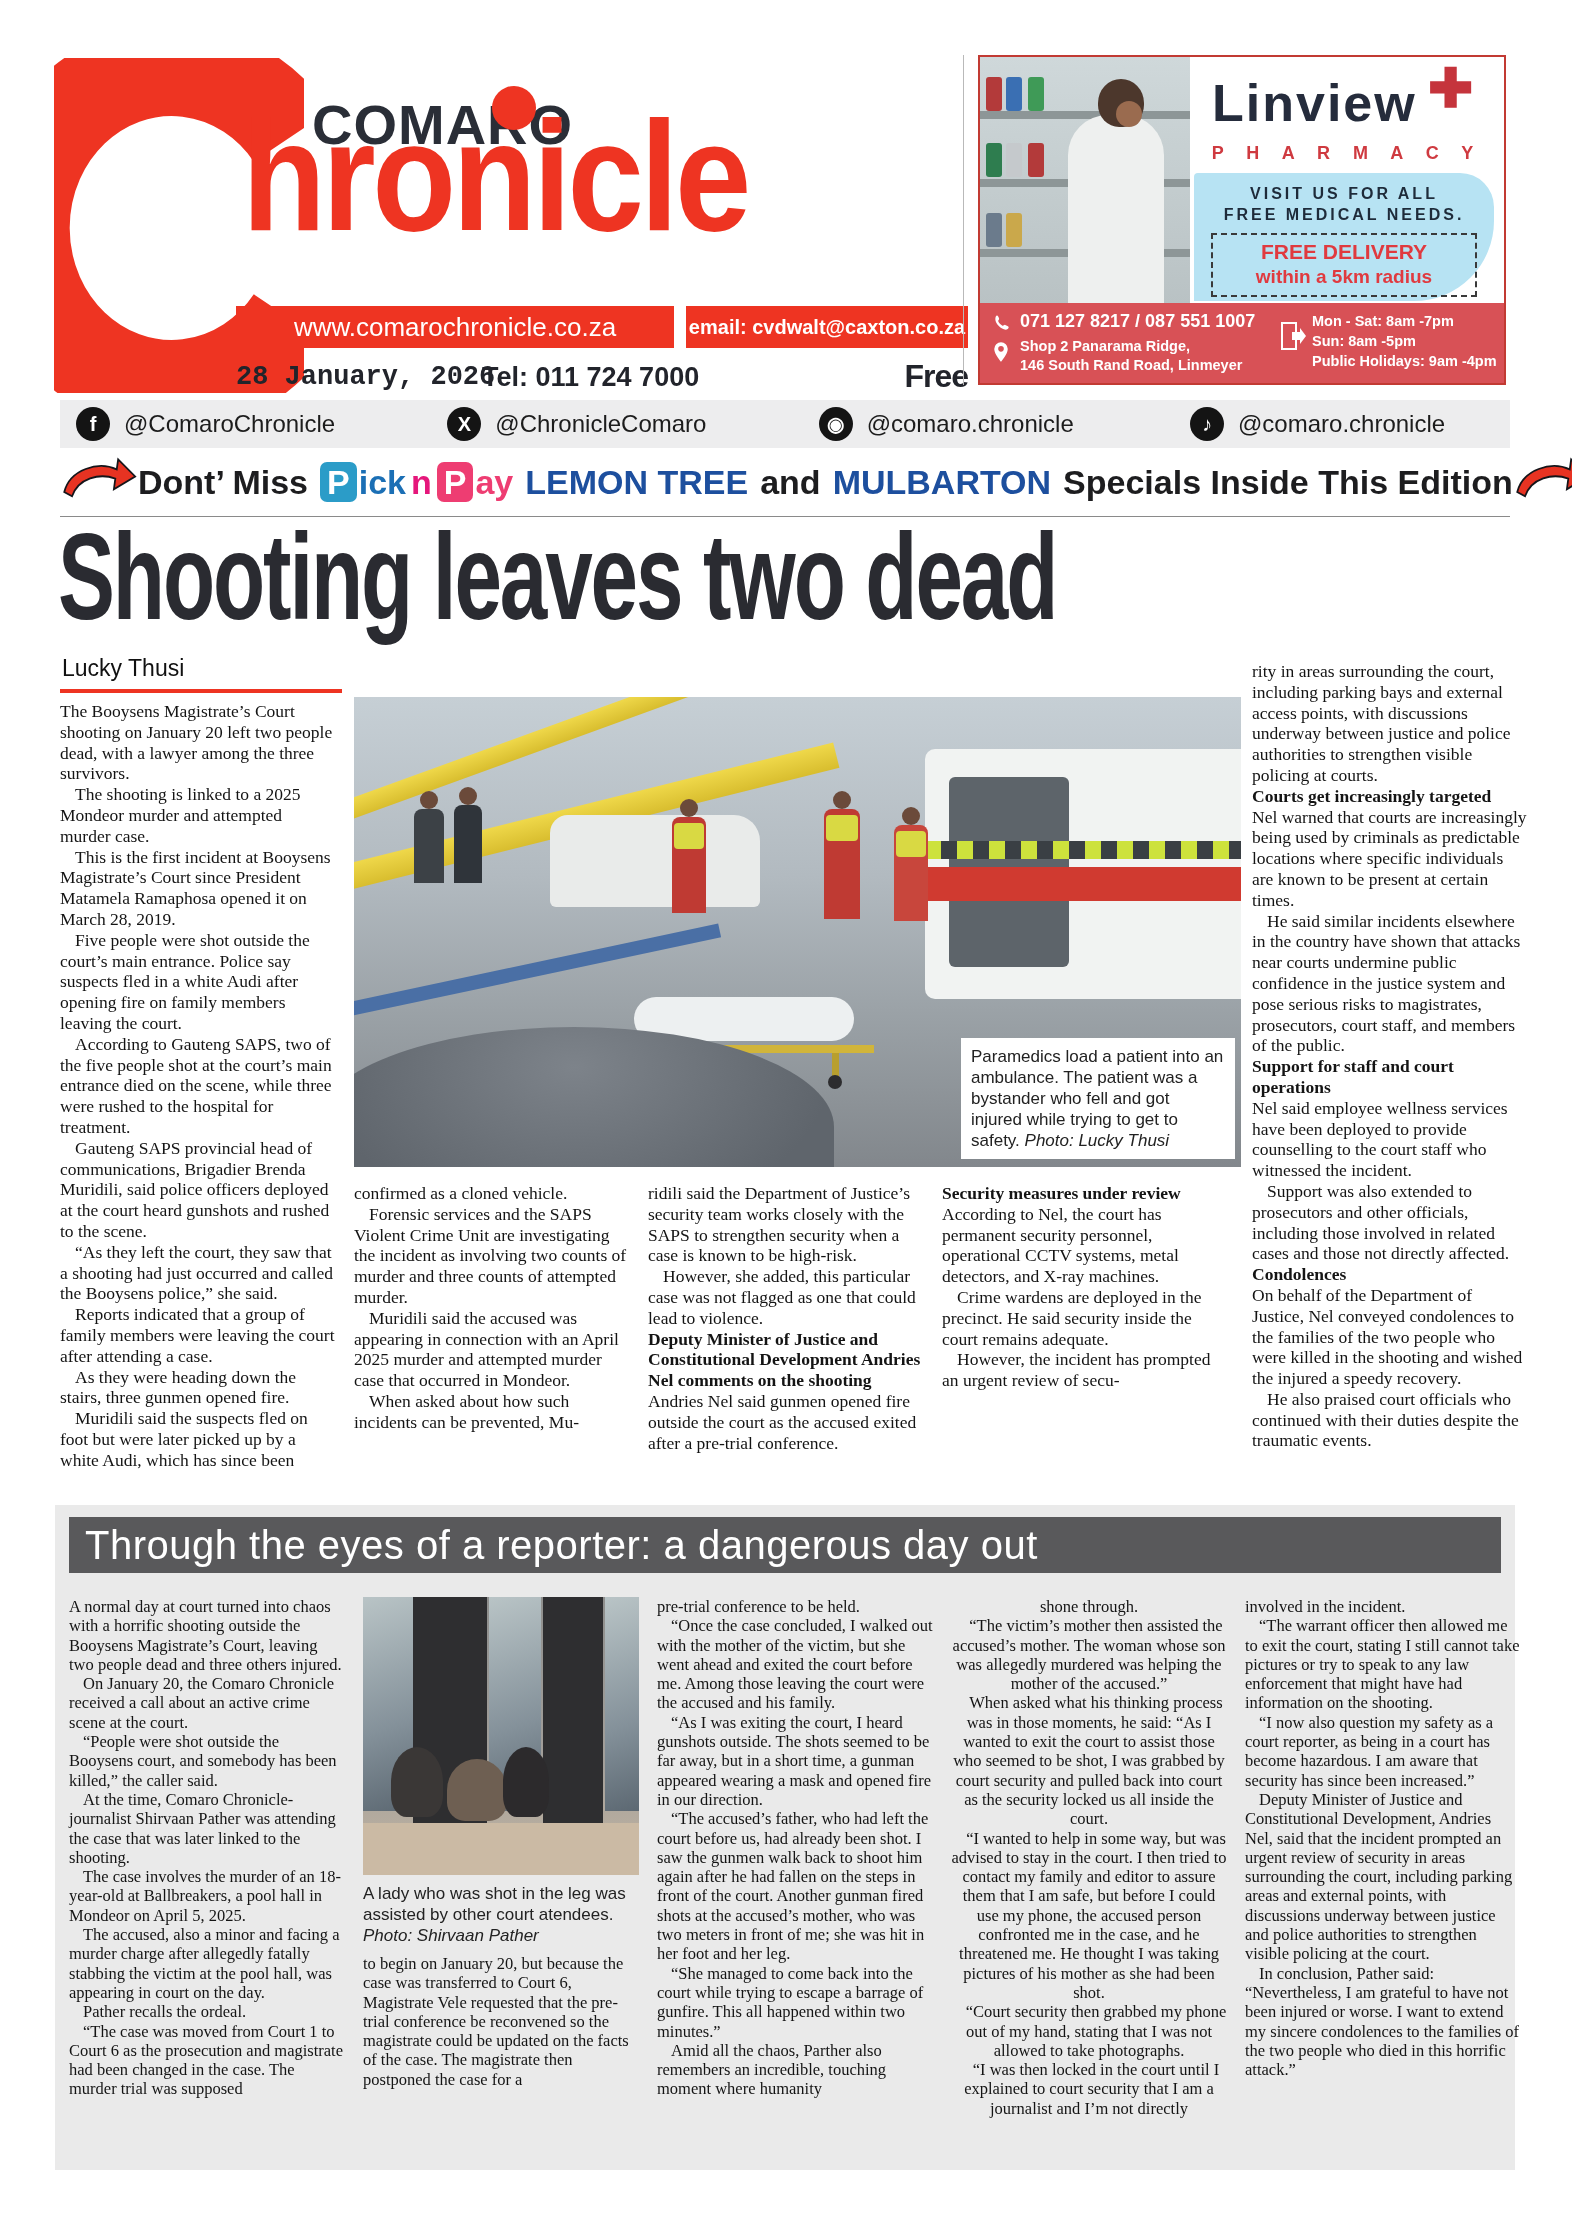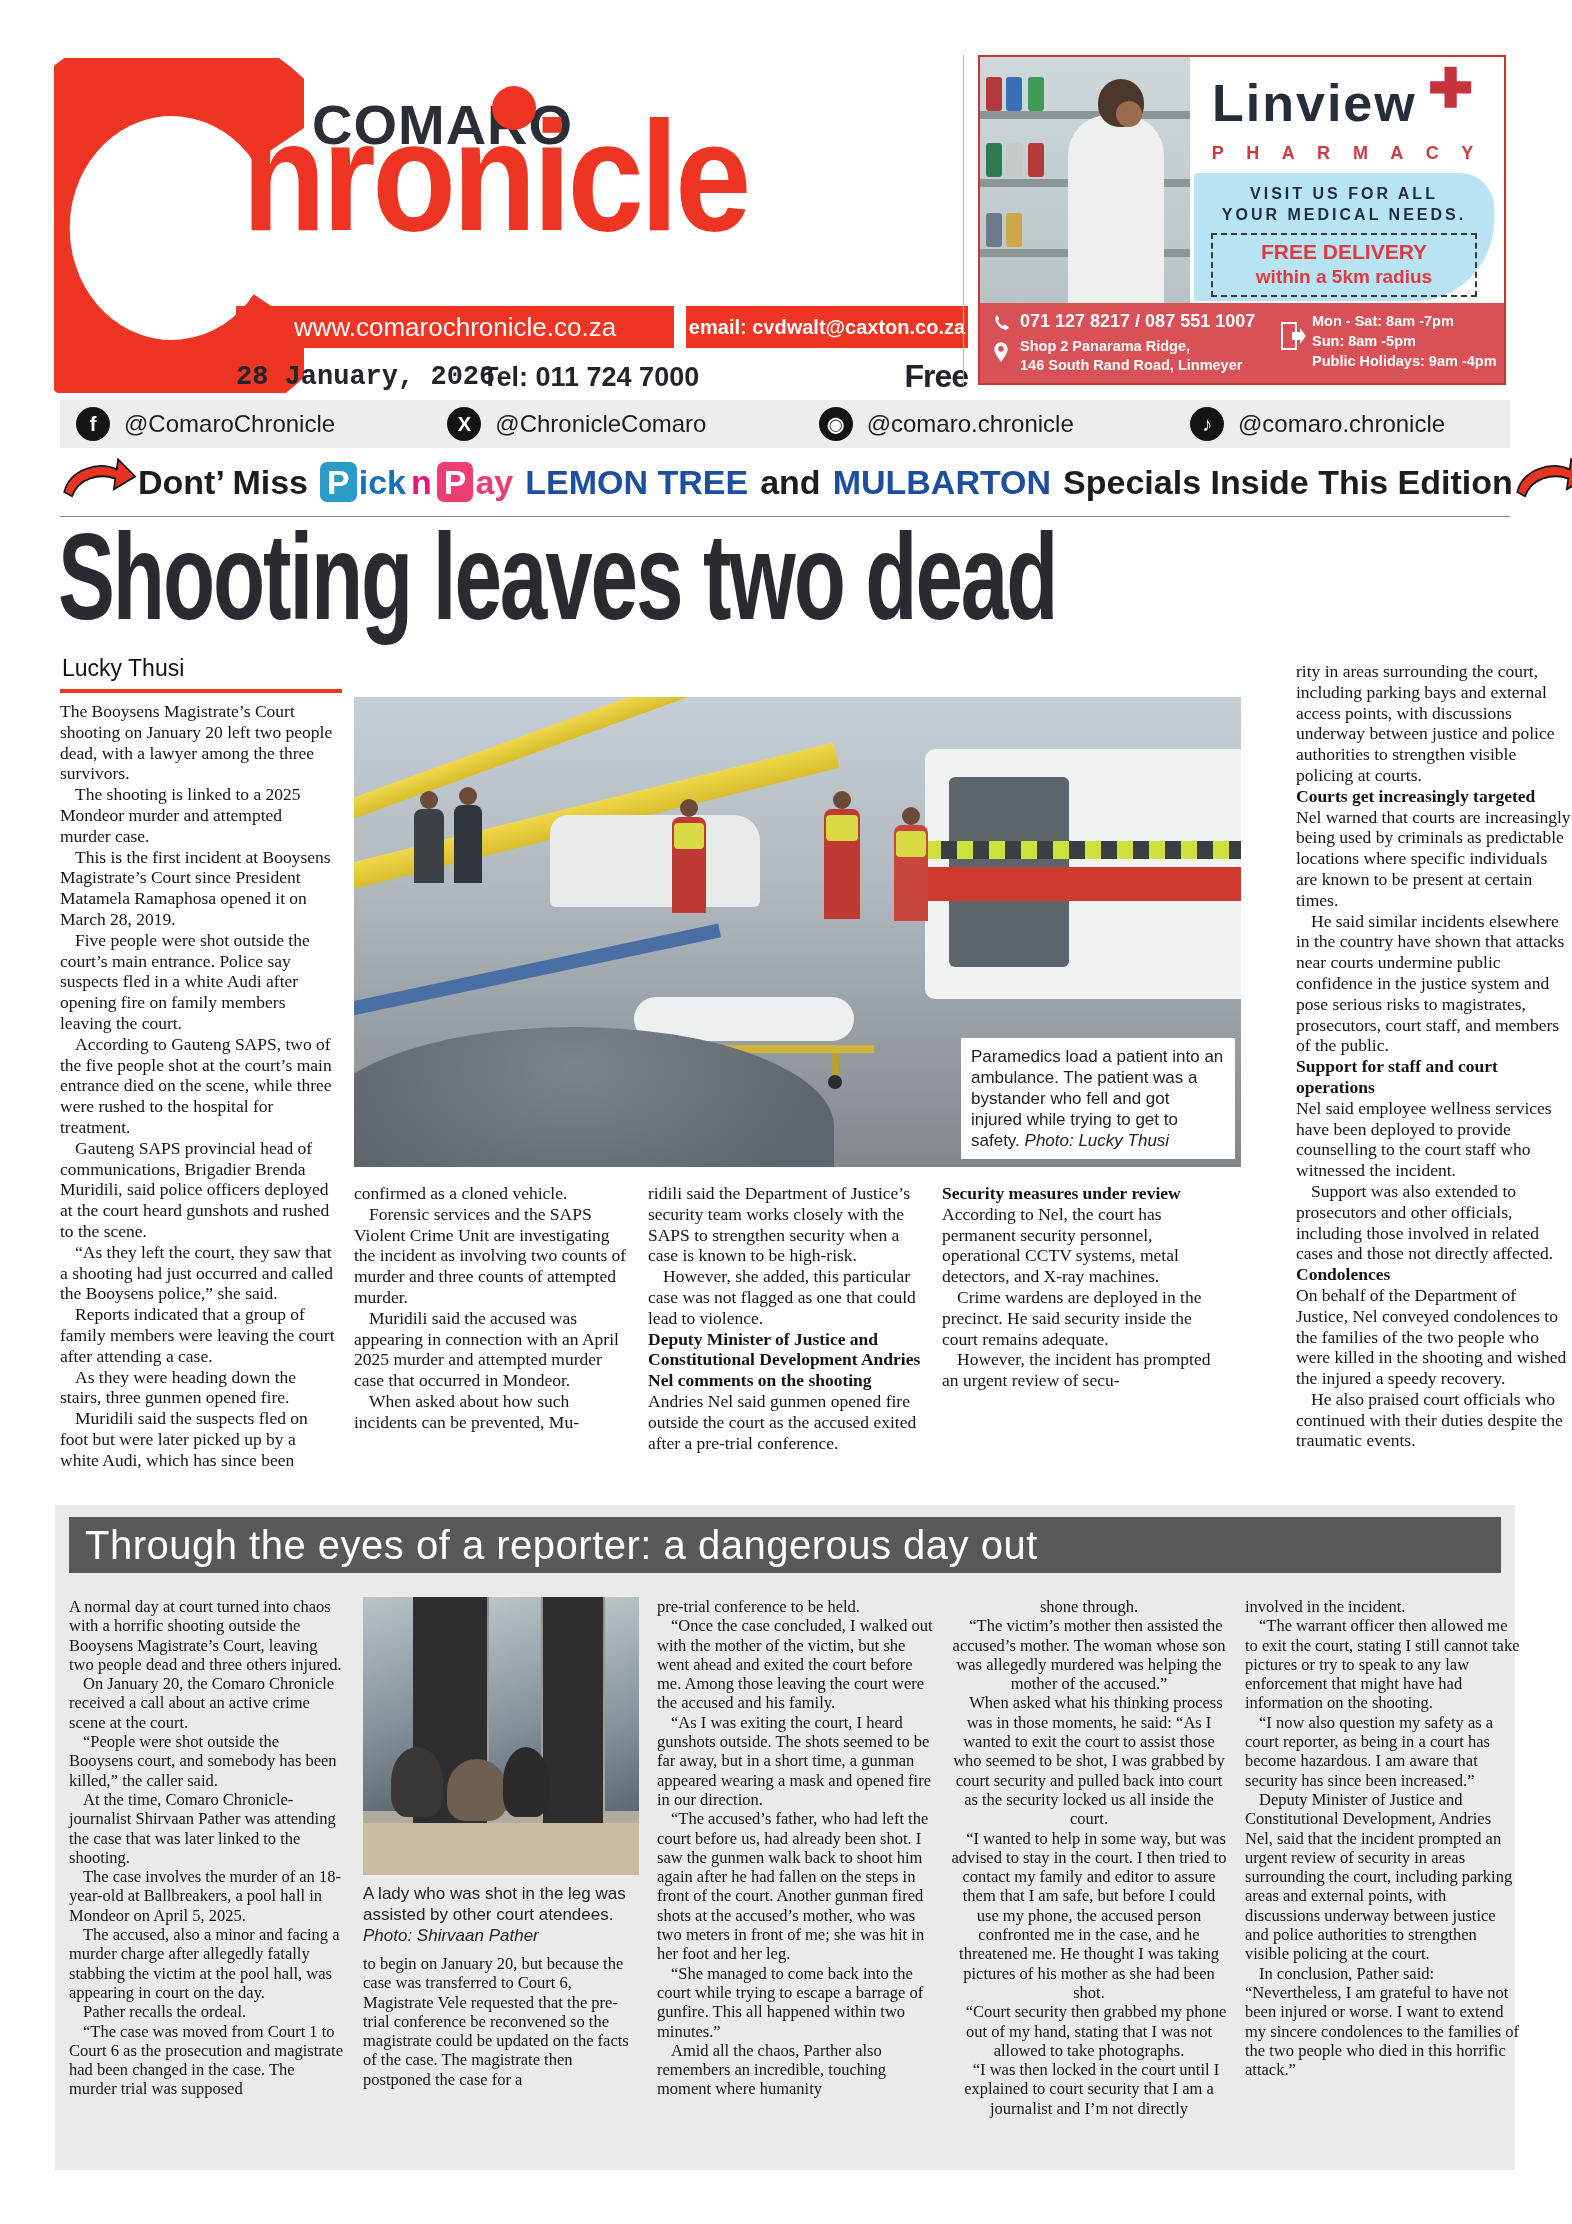--- a/index.html
+++ b/index.html
@@ -59,21 +59,21 @@
   .rule{position:absolute;left:60px;top:516px;width:1450px;height:1px;background:#8a8a8a;}
   
   .headline{position:absolute;left:58px;top:512px;font-size:122px;font-weight:bold;color:#2a2b31;letter-spacing:-3px;
             transform:scaleX(.70);transform-origin:left top;white-space:nowrap;line-height:1.08;}
   
   .article{position:absolute;left:60px;top:655px;width:1450px;height:845px;}
   .byline{position:absolute;left:2px;top:0;font-size:23px;color:#111;}
   .byline-rule{position:absolute;left:0;top:34px;width:282px;height:4px;background:#ee3422;}
   .col{position:absolute;width:276px;font-family:"Liberation Serif",serif;font-size:17.5px;line-height:20.8px;color:#141414;}
   .col p{margin:0;} .col p.ind{text-indent:15px;} .col p.bold{font-weight:bold;font-family:"Liberation Serif",serif;}
-  .c1{left:0;top:46px;} .c2{left:294px;top:528px;} .c3{left:588px;top:528px;} .c4{left:882px;top:528px;} .c5{left:1236px;top:6px;}
+  .c1{left:0;top:46px;} .c2{left:294px;top:528px;} .c3{left:588px;top:528px;} .c4{left:882px;top:528px;} .c5{left:1192px;top:6px;}
   
   .photo-main{position:absolute;left:294px;top:42px;width:856px;height:470px;overflow:hidden;
               background:linear-gradient(180deg,#c6cfd5 0%,#b2bac0 38%,#9aa1a6 68%,#82878c 100%);padding-left:31px;}
   .tape{position:absolute;background:linear-gradient(180deg,#efd84a,#d8bd2e);}
   .tape1{left:-30px;top:108px;width:520px;height:26px;transform:rotate(-14deg);}
   .tape2{left:-20px;top:30px;width:430px;height:20px;transform:rotate(-20deg);}
   .tape-blue{position:absolute;left:-30px;top:268px;width:400px;height:14px;background:#4a6fa5;transform:rotate(-12deg);}
   .amb{position:absolute;right:-14px;top:52px;width:330px;height:250px;background:#f1f3f2;border-radius:10px;}
   .amb-stripe{position:absolute;left:0;top:118px;width:100%;height:34px;background:#d03a30;}
   .amb-check{position:absolute;left:0;top:92px;width:100%;height:18px;background:repeating-linear-gradient(90deg,#cde23c 0 16px,#3a3f44 16px 32px);}
@@ -147,21 +147,21 @@
       <div class="ph-person"></div>
       <div class="ph-head"></div>
       <div class="ph-face"></div>
     </div>
     <div class="ad-right">
       <div class="lv-brand">Linview</div>
       <div class="lv-cross">✚</div>
       <div class="lv-sub">P H A R M A C Y</div>
       <div class="lv-blue">
         <div class="lv-tag">VISIT US FOR ALL</div>
-        <div class="lv-tag">YOUR MEDICAL NEEDS.</div>
+        <div class="lv-tag">FREE MEDICAL NEEDS.</div>
         <div class="lv-dash">
           <div class="lv-offer">FREE DELIVERY</div>
           <div class="lv-offer2">within a 5km radius</div>
         </div>
       </div>
     </div>
     <div class="ad-bar">
       <span class="ad-ic" style="top:10px">
         <svg class="mini" width="20" height="20" viewBox="0 0 24 24">
             <path fill="#fff" d="M6 3c1 0 2 2 2.5 3.5C9 8 7 8.5 7.5 10c.6 1.8 3 4.5 5 5.2 1.5.5 2-1.4 3.4-.9C17.4 14.8 20 16 20 17c0 1.6-2 3-3.6 3C11 20 4 13 4 7.6 4 5 5 3 6 3z"></path>

